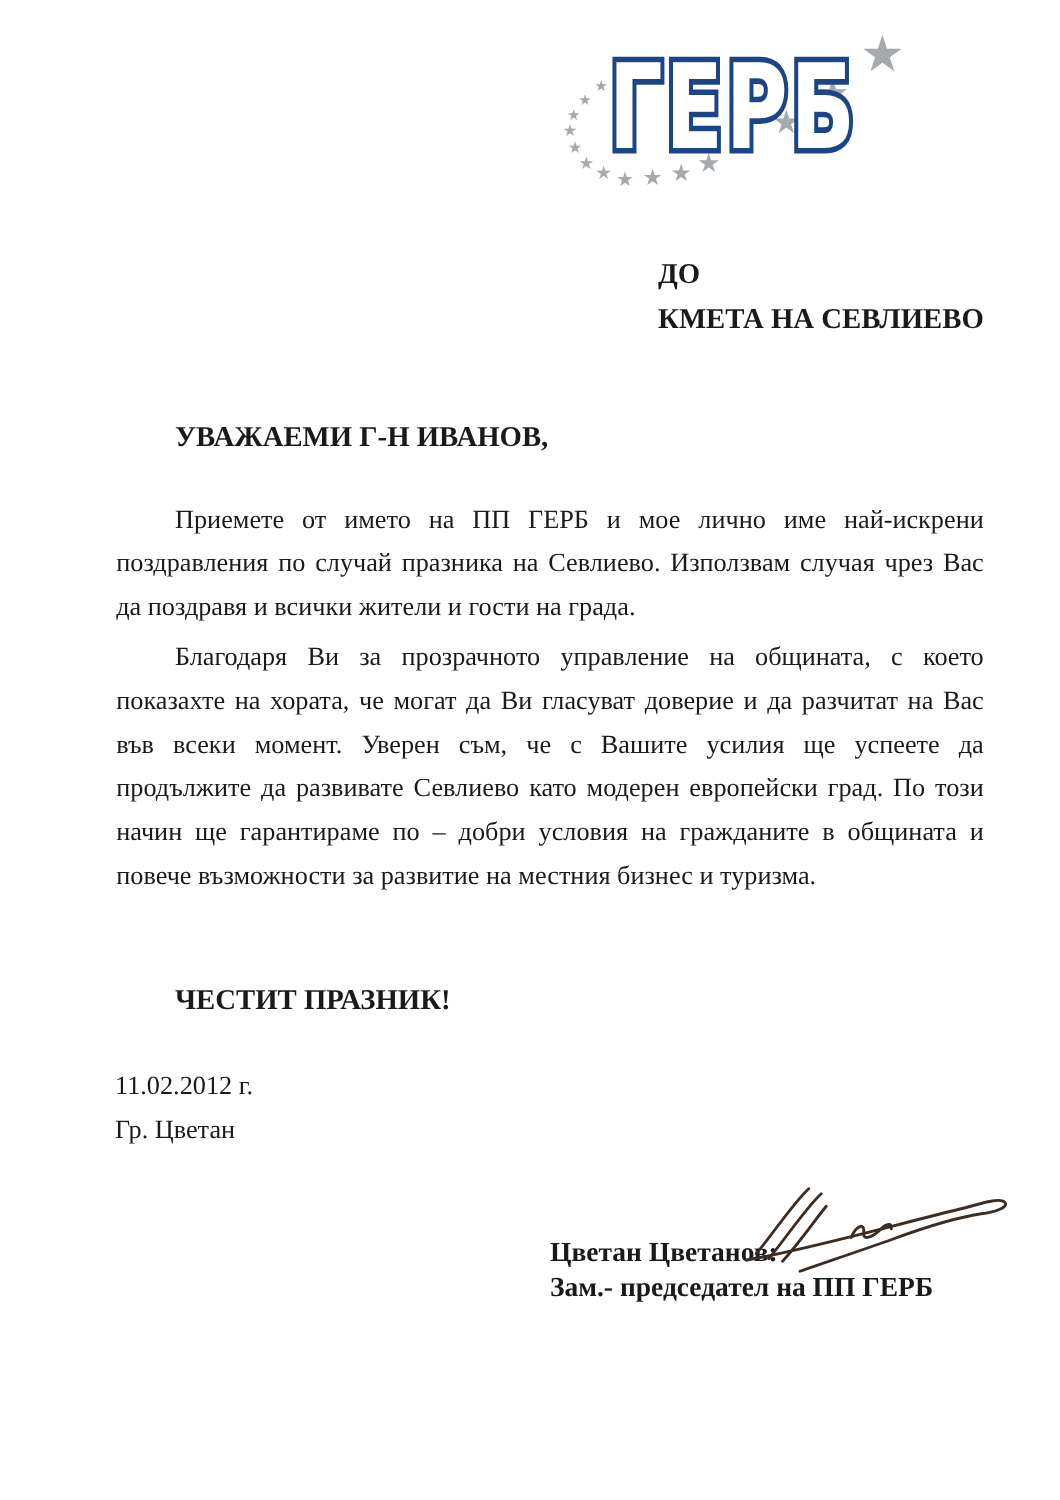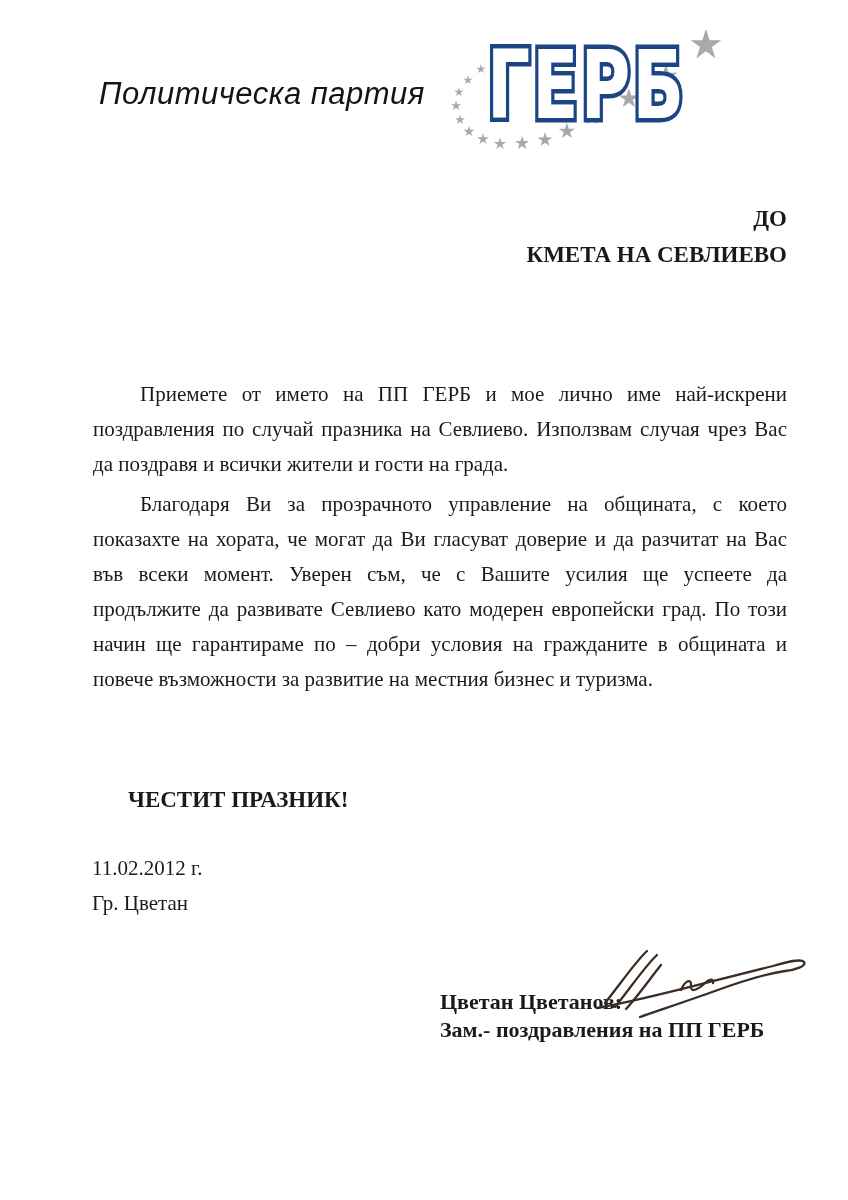--- a/index.html
+++ b/index.html
@@ -19,57 +19,56 @@
   .logo { position:absolute; left:445px; top:10px; width:300px; height:152px; }
   .logo .star {
     position:absolute; transform:translate(-50%,-50%);
     color:#a7aaad; font-family:"DejaVu Sans",sans-serif;
     line-height:1; font-style:normal; user-select:none;
   }
   .logo svg { position:absolute; left:0; top:0; }
 
   
   .recipient {
-    position:absolute; right:61px; top:201px; text-align:right;
+    position:absolute; right:61px; top:201px; text-align:left;
     font-weight:bold; font-size:23px; line-height:36px; white-space:nowrap;
   }
 
   .salutation {
     position:absolute; left:140px; top:337px;
     font-weight:bold; font-size:23px; white-space:nowrap;
   }
 
   .letter-body {
-    position:absolute; left:93px; top:377px; width:694px;
+    position:absolute; left:93px; top:398px; width:694px;
     font-size:21px; line-height:35px; text-align:justify;
   }
   .letter-body p { margin:0 0 5px 0; text-indent:47px; }
 
   .closing {
-    position:absolute; left:128px; top:787px;
+    position:absolute; left:140px; top:787px;
     font-weight:bold; font-size:23px; white-space:nowrap;
   }
 
   .dateline {
     position:absolute; left:92px; top:851px;
     font-size:21px; line-height:35px;
   }
 
   .sig-block {
     position:absolute; left:440px; top:988px;
     font-weight:bold; font-size:22px; line-height:28px; white-space:nowrap;
   }
   .sig-scrawl { position:absolute; left:595px; top:946px; }
 </style>
 </head>
 <body>
 
 <div class="page">
 
-  <div class="org-type">Политическа партия</div>
 
   <div class="logo">
     <span class="star" style="left:36px;  top:59px;  font-size:12px;">★</span>
     <span class="star" style="left:23px;  top:70px;  font-size:12px;">★</span>
     <span class="star" style="left:14px;  top:82px;  font-size:12px;">★</span>
     <span class="star" style="left:11px;  top:95px;  font-size:13px;">★</span>
     <span class="star" style="left:15px;  top:109px; font-size:13px;">★</span>
     <span class="star" style="left:24px;  top:121px; font-size:14px;">★</span>
     <span class="star" style="left:38px;  top:129px; font-size:15px;">★</span>
     <span class="star" style="left:55px;  top:134px; font-size:16px;">★</span>
@@ -83,36 +82,37 @@
     <svg width="300" height="152" viewBox="0 0 300 152">
       <text transform="translate(42 108) scale(0.72 1)" font-family="DejaVu Sans, Liberation Sans, sans-serif" font-weight="bold" font-size="94" letter-spacing="3" fill="#ffffff" stroke="#1c4586" stroke-width="9" stroke-linejoin="miter" paint-order="stroke">ГЕРБ</text>
     </svg>
   </div>
 
   <div class="recipient">
     <div>ДО</div>
     <div>КМЕТА НА СЕВЛИЕВО</div>
   </div>
 
+  <div class="salutation">УВАЖАЕМИ Г-Н ИВАНОВ,</div>
 
   <div class="letter-body">
     <p>Приемете от името на ПП ГЕРБ и мое лично име най-искрени поздравления по случай празника на Севлиево. Използвам случая чрез Вас да поздравя и всички жители и гости на града.</p>
     <p>Благодаря Ви за прозрачното управление на общината, с което показахте на хората, че могат да Ви гласуват доверие и да разчитат на Вас във всеки момент. Уверен съм, че с Вашите усилия ще успеете да продължите да развивате Севлиево като модерен европейски град. По този начин ще гарантираме по – добри условия на гражданите в общината и повече възможности за развитие на местния бизнес и туризма.</p>
   </div>
 
   <div class="closing">ЧЕСТИТ ПРАЗНИК!</div>
 
   <div class="dateline">
     <div>11.02.2012 г.</div>
     <div>Гр. Цветан</div>
   </div>
 
   <div class="sig-block">
     <div>Цветан Цветанов:</div>
-    <div>Зам.- поздравления на ПП ГЕРБ</div>
+    <div>Зам.- председател на ПП ГЕРБ</div>
   </div>
 
   <svg class="sig-scrawl" width="215" height="74" viewBox="0 0 215 74">
     <g fill="none" stroke="#3b2d24" stroke-width="2.3" stroke-linecap="round" stroke-linejoin="round">
       <path d="M2 62 C50 54 120 34 178 20 C192 16 206 12 209 16 C212 20 200 24 190 25 C170 28 150 34 120 45 C95 54 65 64 45 71"></path>
       <path d="M10 57 C24 40 40 16 52 5"></path>
       <path d="M20 61 C34 44 50 20 62 9"></path>
       <path d="M31 63 C43 50 57 30 66 19"></path>
       <path d="M86 44 C90 34 97 32 96 40 C95 47 103 44 110 37 C114 33 119 32 118 37"></path>
     </g>

